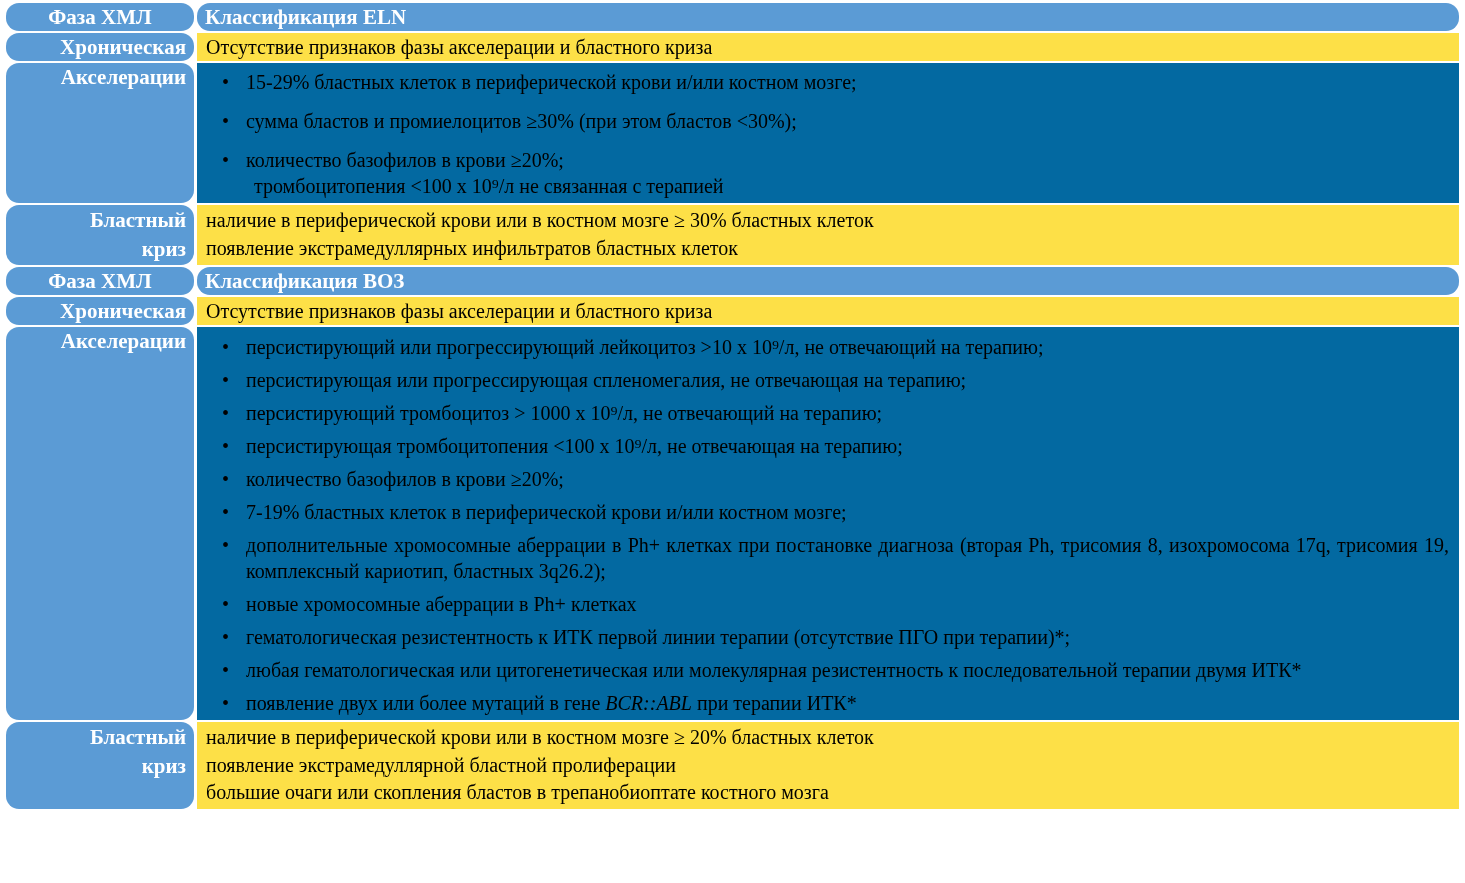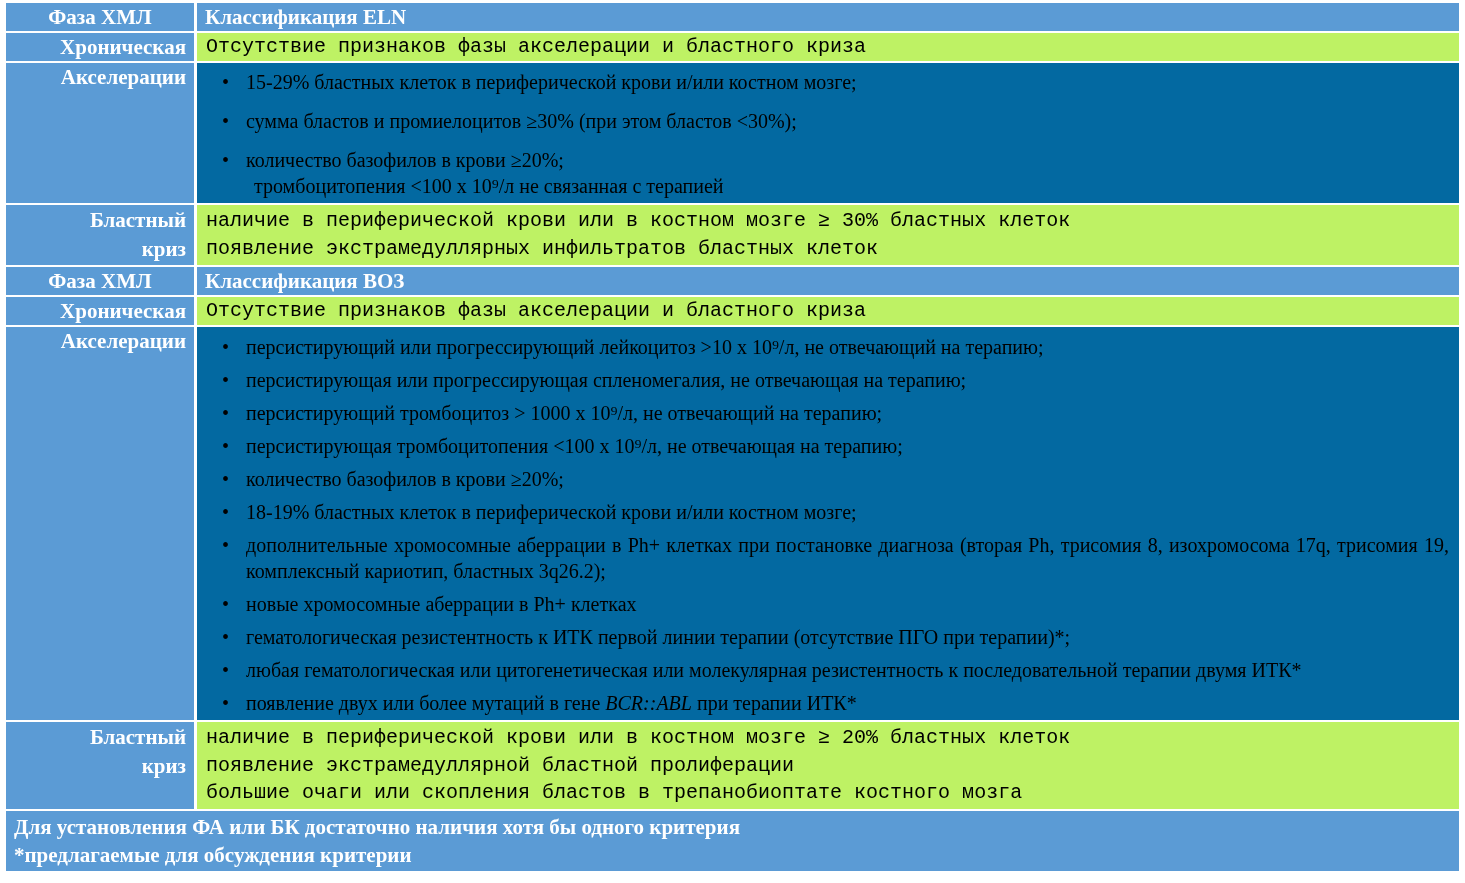--- a/index.html
+++ b/index.html
@@ -21,28 +21,29 @@
   td { vertical-align: top; }
 
   
   .blue {
     background: #5b9bd5;
     color: #ffffff;
     font-weight: bold;
     font-size: 21px;
     line-height: 26px;
     padding: 1px 8px 1px 8px;
+    border-radius: 13px;
   }
   .hdr-phase { text-align: center; }
   .hdr-class { }
   .lbl { text-align: right; }
   .lbl .pre { line-height: 29px; display: block; }
 
   
-  .band-a { background: #bef264; font-family: Liberation Mono, monospace; }  
+  .band-a { background: #fde047; }  
   .band-b { background: #0369a1; }  
 
   .body-cell {
     font-size: 20px;
     line-height: 26px;
     padding: 2px 10px 2px 9px;
   }
   .single { line-height: 26px; padding-top: 1px; padding-bottom: 1px; }
   .blast { line-height: 27.5px; margin-top: 20px; }
 
@@ -128,38 +129,34 @@
 
   <tr>
     <td class="blue lbl">Акселерации</td>
     <td class="band-b body-cell">
       <ul class="crit crit-woz">
         <li>персистирующий или прогрессирующий лейкоцитоз &gt;10 x 10⁹/л, не отвечающий на терапию;</li>
         <li>персистирующая или прогрессирующая спленомегалия, не отвечающая на терапию;</li>
         <li>персистирующий тромбоцитоз &gt; 1000 x 10⁹/л, не отвечающий на терапию;</li>
         <li>персистирующая тромбоцитопения &lt;100 x 10⁹/л, не отвечающая на терапию;</li>
         <li>количество базофилов в крови ≥20%;</li>
-        <li>18-19% бластных клеток в периферической крови и/или костном мозге;</li>
+        <li>7-19% бластных клеток в периферической крови и/или костном мозге;</li>
         <li>дополнительные хромосомные аберрации в Ph+ клетках при постановке диагноза (вторая Ph, трисомия 8, изохромосома 17q, трисомия 19, комплексный кариотип, бластных 3q26.2);</li>
         <li>новые хромосомные аберрации в Ph+ клетках</li>
         <li>гематологическая резистентность к ИТК первой линии терапии (отсутствие ПГО при терапии)*;</li>
         <li>любая гематологическая или цитогенетическая или молекулярная резистентность к последовательной терапии двумя ИТК*</li>
         <li><span>появление двух или более мутаций в гене </span><span class="gene-italic">BCR::ABL</span><span> при терапии ИТК*</span></li>
       </ul>
     </td>
   </tr>
 
   <tr>
     <td class="blue lbl">
           <span class="pre">Бластный
 криз</span>
         </td>
     <td class="band-a body-cell blast pre">наличие в периферической крови или в костном мозге ≥ 20% бластных клеток
 появление экстрамедуллярной бластной пролиферации
 большие очаги или скопления бластов в трепанобиоптате костного мозга</td>
   </tr>
 
-  <tr>
-    <td class="blue footer-cell pre" colspan="2">Для установления ФА или БК достаточно наличия хотя бы одного критерия
-*предлагаемые для обсуждения критерии</td>
-  </tr>
 </tbody>
   </table>
 
 </body></html>

